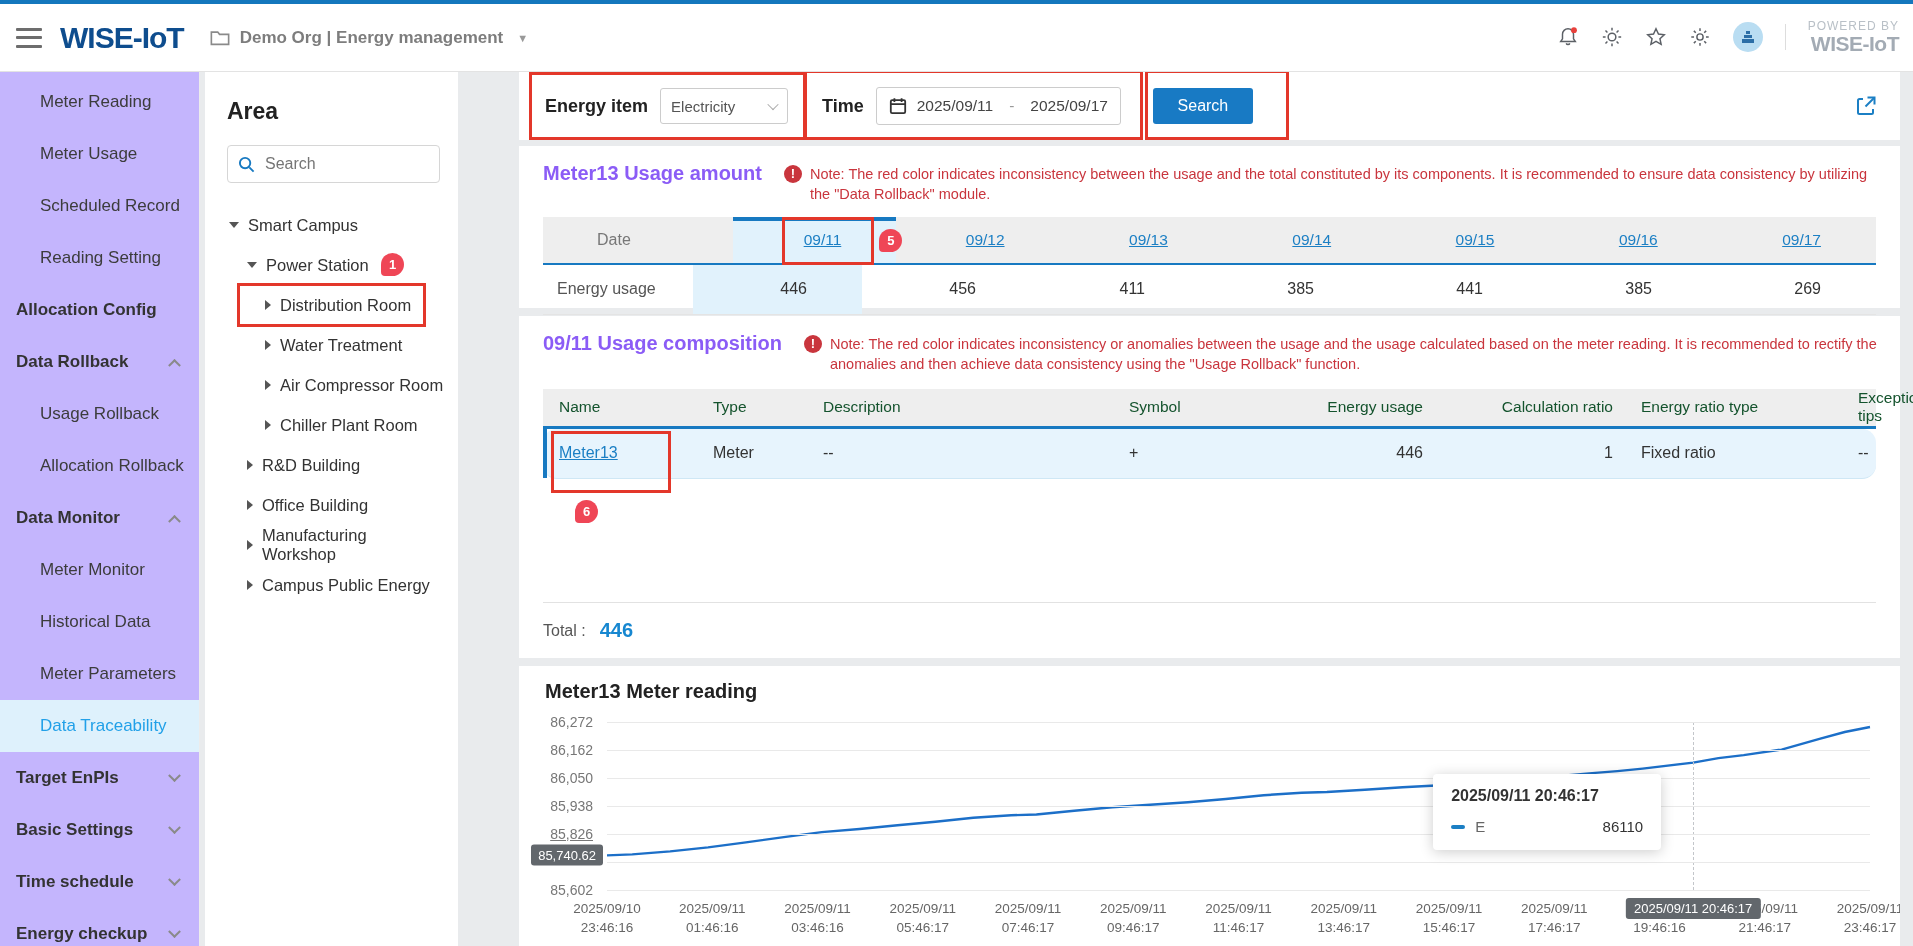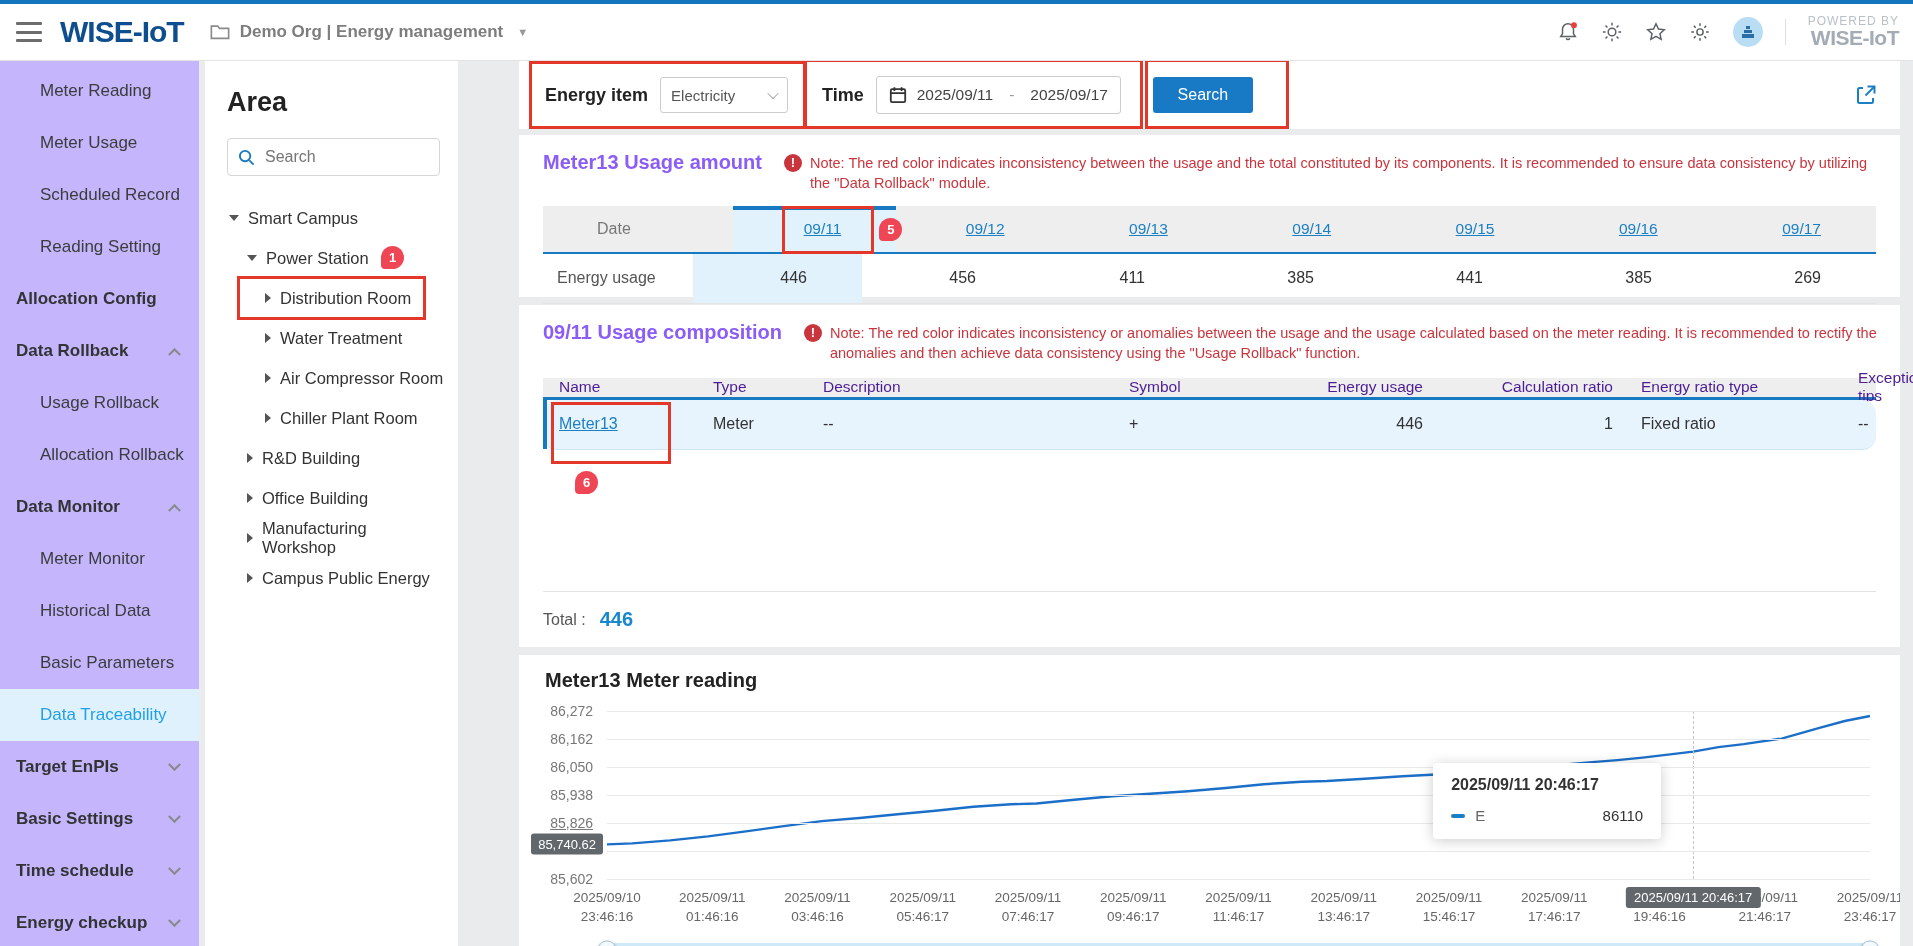--- a/index.html
+++ b/index.html
@@ -1,21 +1,21 @@
 <!DOCTYPE html>
 <html><head>
 <meta charset="utf-8">
 <style>
   * { box-sizing: border-box; }
   html,body { margin:0; padding:0; width:1913px; height:946px; overflow:hidden;
     font-family:"Liberation Sans", sans-serif; background:#e9ebed; }
 
   
   .topstrip { height:4px; background:#1477bd; }
-  .topbar { height:57px; background:#fff; border-bottom:1px solid #e3e3e3;
+  .topbar { height:68px; background:#fff; border-bottom:1px solid #e3e3e3;
     display:flex; align-items:center; padding:0 14px 0 16px; position:relative; z-index:30; }
   .hamburger { width:26px; height:20px; display:flex; flex-direction:column; justify-content:space-between; cursor:pointer; margin-right:18px;}
   .hamburger span { height:3px; background:#6d6d6d; border-radius:1px; }
   .logo { font-size:30px; font-weight:bold; color:#0e4d8e; letter-spacing:-1px; margin-right:26px; font-style:normal;}
   .org { display:flex; align-items:center; color:#7d7d7d; font-weight:bold; font-size:17px; gap:10px;}
   .org .caret { font-size:11px; color:#999; margin-left:4px;}
   .topbar-right { margin-left:auto; display:flex; align-items:center; gap:22px;}
   .tb-icon { width:22px; height:22px; position:relative; cursor:pointer; }
   .tb-icon svg { width:22px; height:22px; stroke:#5c6066; fill:none; stroke-width:1.6; }
   .avatar { width:30px; height:30px; border-radius:50%; background:#b9ddf2; display:flex; align-items:center; justify-content:center; cursor:pointer;}
@@ -29,21 +29,21 @@
   .sidebar { width:200px; background:#c4b5fd; border-right:1px solid #ececec; padding-top:4px; flex:none;}
   .side-item { height:52px; display:flex; align-items:center; padding-left:16px; padding-right:6px;
     font-size:17px; font-weight:bold; color:#333; cursor:pointer; }
   .side-item.sub { padding-left:40px; font-weight:normal; color:#3c3c3c; }
   .side-item.active { background:#def1fc; color:#21a0e8; }
   .chev { width:9px; height:9px; border-right:2px solid #8a8a8a; border-bottom:2px solid #8a8a8a; margin-left:auto; margin-right:14px; flex:none;}
   .chev.up   { transform:rotate(-135deg) translate(-2px,-2px); }
   .chev.down { transform:rotate(45deg) translate(-2px,-2px); }
 
   .area-panel { width:253px; background:#fff; margin-left:5px; padding:0 14px; flex:none; }
-  .area-title { font-size:27px; font-weight:bold; color:#222; margin:26px 0 20px 8px; }
+  .area-title { font-size:23px; font-weight:bold; color:#222; margin:26px 0 20px 8px; }
   .search-box { height:38px; border:1px solid #d6d6d6; border-radius:4px; display:flex; align-items:center;
     padding:0 10px; margin:0 4px 22px 8px; background:#fff;}
   .search-box svg { flex:none; margin-right:8px;}
   .search-box input { border:none; outline:none; font-size:16px; color:#444; width:100%; background:transparent; font-family:inherit;}
   .tree { font-size:16.5px; color:#333; }
   .tree-item { display:flex; align-items:center; height:40px; position:relative; cursor:pointer; }
   .tree-item.lvl0 { padding-left:10px; }
   .tree-item.lvl1 { padding-left:28px; }
   .tree-item.lvl2 { padding-left:46px; }
   .tri-down { width:0; height:0; border-left:5px solid transparent; border-right:5px solid transparent; border-top:6px solid #555; margin-right:9px; flex:none;}
@@ -85,21 +85,21 @@
   .urow.body { height:50px; align-items:center; font-size:16px; color:#333; border-bottom:1px solid #e4e4e4;}
   .urow.body .ucell0 { color:#555; }
   .ucell.hl { background:#e1f2fc; }
   .urow.head .ucell.hl { box-shadow: inset 0 4px 0 0 #1779c1; }
   .utable .underline2 { height:3px; border-bottom:1px solid #ededed; }
 
   
   .panel-comp { height:342px; margin-top:8px; display:flex; flex-direction:column; flex:none;}
   .ctable { margin:14px 24px 0 24px; }
   .crow { display:flex; align-items:center; }
-  .crow.head { background:#eeeeee; height:22px; color:#4c1d95; font-size:15.5px; border-bottom:3px solid #1779c1;}
+  .crow.head { background:#eeeeee; height:40px; color:#14532d; font-size:15.5px; border-bottom:3px solid #1779c1;}
   .crow.body { height:50px; background:#e7f4fd; font-size:16px; color:#333; border-bottom:1px solid #cfe7f5; position:relative;border-radius:14px;}
   .crow.body::before { content:""; position:absolute; left:0; top:0; bottom:0; width:4px; background:#1779c1; }
   .cc1 { width:170px; padding-left:16px; flex:none; position:relative; }
   .cc2 { width:110px; flex:none; }
   .cc3 { width:250px; flex:none; }
   .cc4 { width:180px; flex:none; padding-left:56px;}
   .cc5 { width:170px; flex:none; text-align:right; }
   .cc6 { width:190px; flex:none; text-align:right; }
   .cc7 { width:235px; flex:none; padding-left:28px; }
   .cc8 { flex:1; padding-left:10px; }
@@ -229,21 +229,21 @@
         <span>Data Monitor</span>
         <span class="chev up"></span>
       </div>
     <div class="side-item sub">
         <span>Meter Monitor</span>
       </div>
     <div class="side-item sub">
         <span>Historical Data</span>
       </div>
     <div class="side-item sub">
-        <span>Basic Parameters</span>
+        <span>Meter Parameters</span>
       </div>
     <div class="side-item sub active">
         <span>Data Traceability</span>
       </div>
     <div class="side-item">
         <span>Target EnPIs</span>
         <span class="chev down"></span>
       </div>
     <div class="side-item">
         <span>Basic Settings</span>

